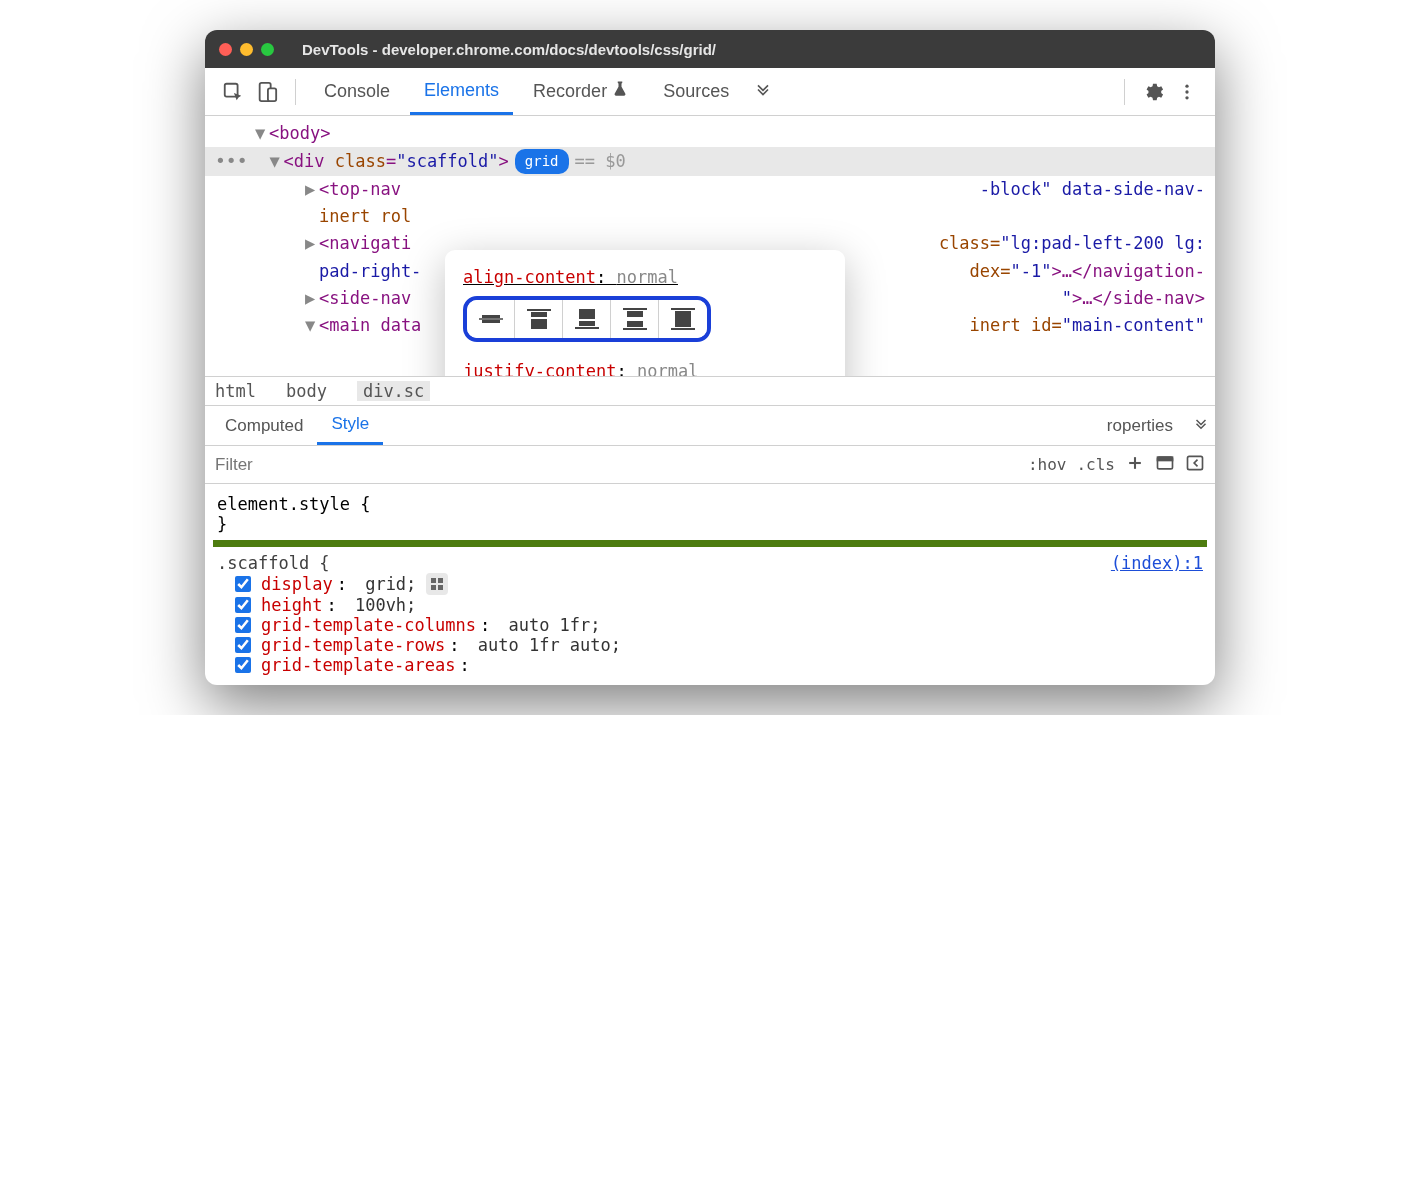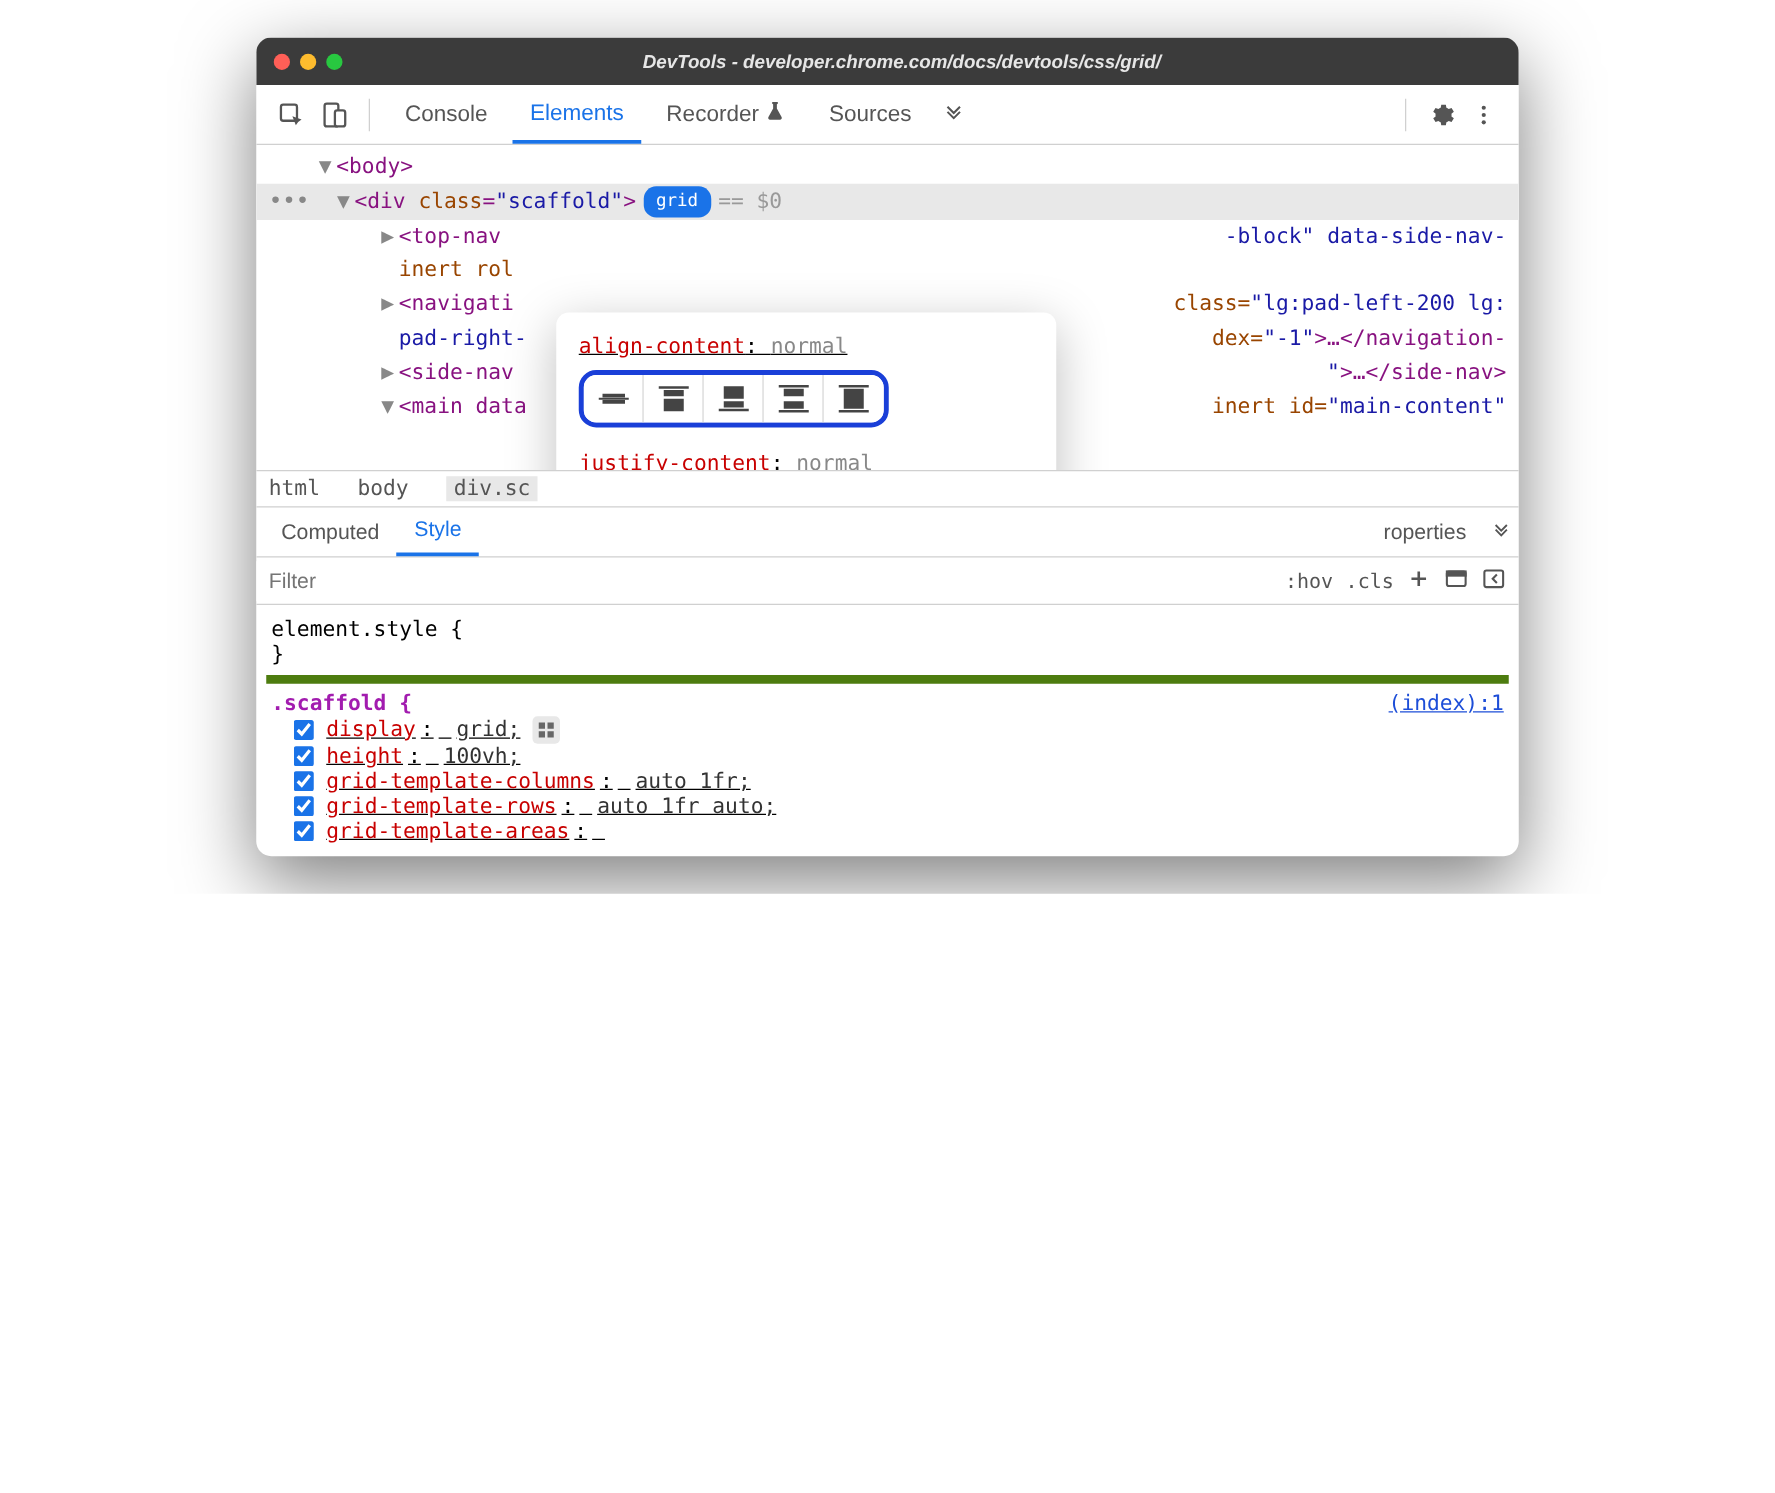--- a/index.html
+++ b/index.html
@@ -23,21 +23,21 @@
     background: #3b3b3b;
     height: 38px;
     display: flex;
     align-items: center;
     padding: 0 14px;
     gap: 8px;
   }
   .traffic { display:flex; gap:8px; }
   .dot { width:13px; height:13px; border-radius:50%; }
   .dot.red{background:#ff5f57;} .dot.yellow{background:#febc2e;} .dot.green{background:#28c840;}
-  .title { color:#e6e6e6; font-size:15px; font-weight:600; margin-left:20px; flex:1; text-align:center; padding-right:60px;font-style:italic;}
+  .title { color:#e6e6e6; font-size:15px; font-weight:600; margin-left:20px; flex:1; text-align:left; padding-right:60px;}
   .toolbar {
     height: 48px;
     border-bottom: 1px solid #d0d0d0;
     display:flex; align-items:center; padding:0 14px; gap:6px;
     font-size:18px; color:#555;
   }
   .toolbar .divider{ width:1px; height:26px; background:#d0d0d0; margin:0 8px;}
   .toolbar .tab { padding:0 14px; height:100%; display:flex; align-items:center; cursor:pointer; color:#555;}
   .toolbar .tab.active { color:#1a73e8; border-bottom:3px solid #1a73e8; font-weight:500;}
   .toolbar .flask{ margin-left:4px; }
@@ -82,23 +82,23 @@
     border:none; outline:none; font-size:17px; padding:6px 10px; flex:1;
     font-family:inherit; color:#555;
   }
   .filter-bar .tools{display:flex; gap:10px; padding-right:10px; font-family:Menlo,monospace; font-size:16px; color:#555; align-items:center;}
   .filter-bar .tools span{cursor:pointer;}
   .styles-body{
     font-family:Menlo,monospace; font-size:17px; padding:4px 8px;
   }
   .rule-block{border-bottom:7px solid #4d7c0f; padding:6px 4px;}
   .rule-head{display:flex; justify-content:space-between;}
-  .selector{color:#a21caf;font-weight:bold;}
+  .selector{color:#404040;}
   .link{color:#1d4ed8; text-decoration:underline; cursor:pointer;}
-  .decl{display:flex; align-items:center; gap:4px; padding-left:18px;text-decoration:underline;}
+  .decl{display:flex; align-items:center; gap:4px; padding-left:18px;}
   .chk{ width:16px; height:16px; accent-color:#1a73e8; margin-right:6px; cursor:pointer;}
   .prop{color:#c80000;} .pval{color:#333;}
   .grid-icon{ width:22px; height:22px; background:#e8e8e8; border-radius:4px; display:inline-flex; align-items:center; justify-content:center; cursor:pointer; margin-left:6px;}
   .grid-icon svg{width:14px;height:14px;}
   
   .popover{
     position:absolute;
     left:240px; top:134px;
     width:400px;
     background:#fff;

